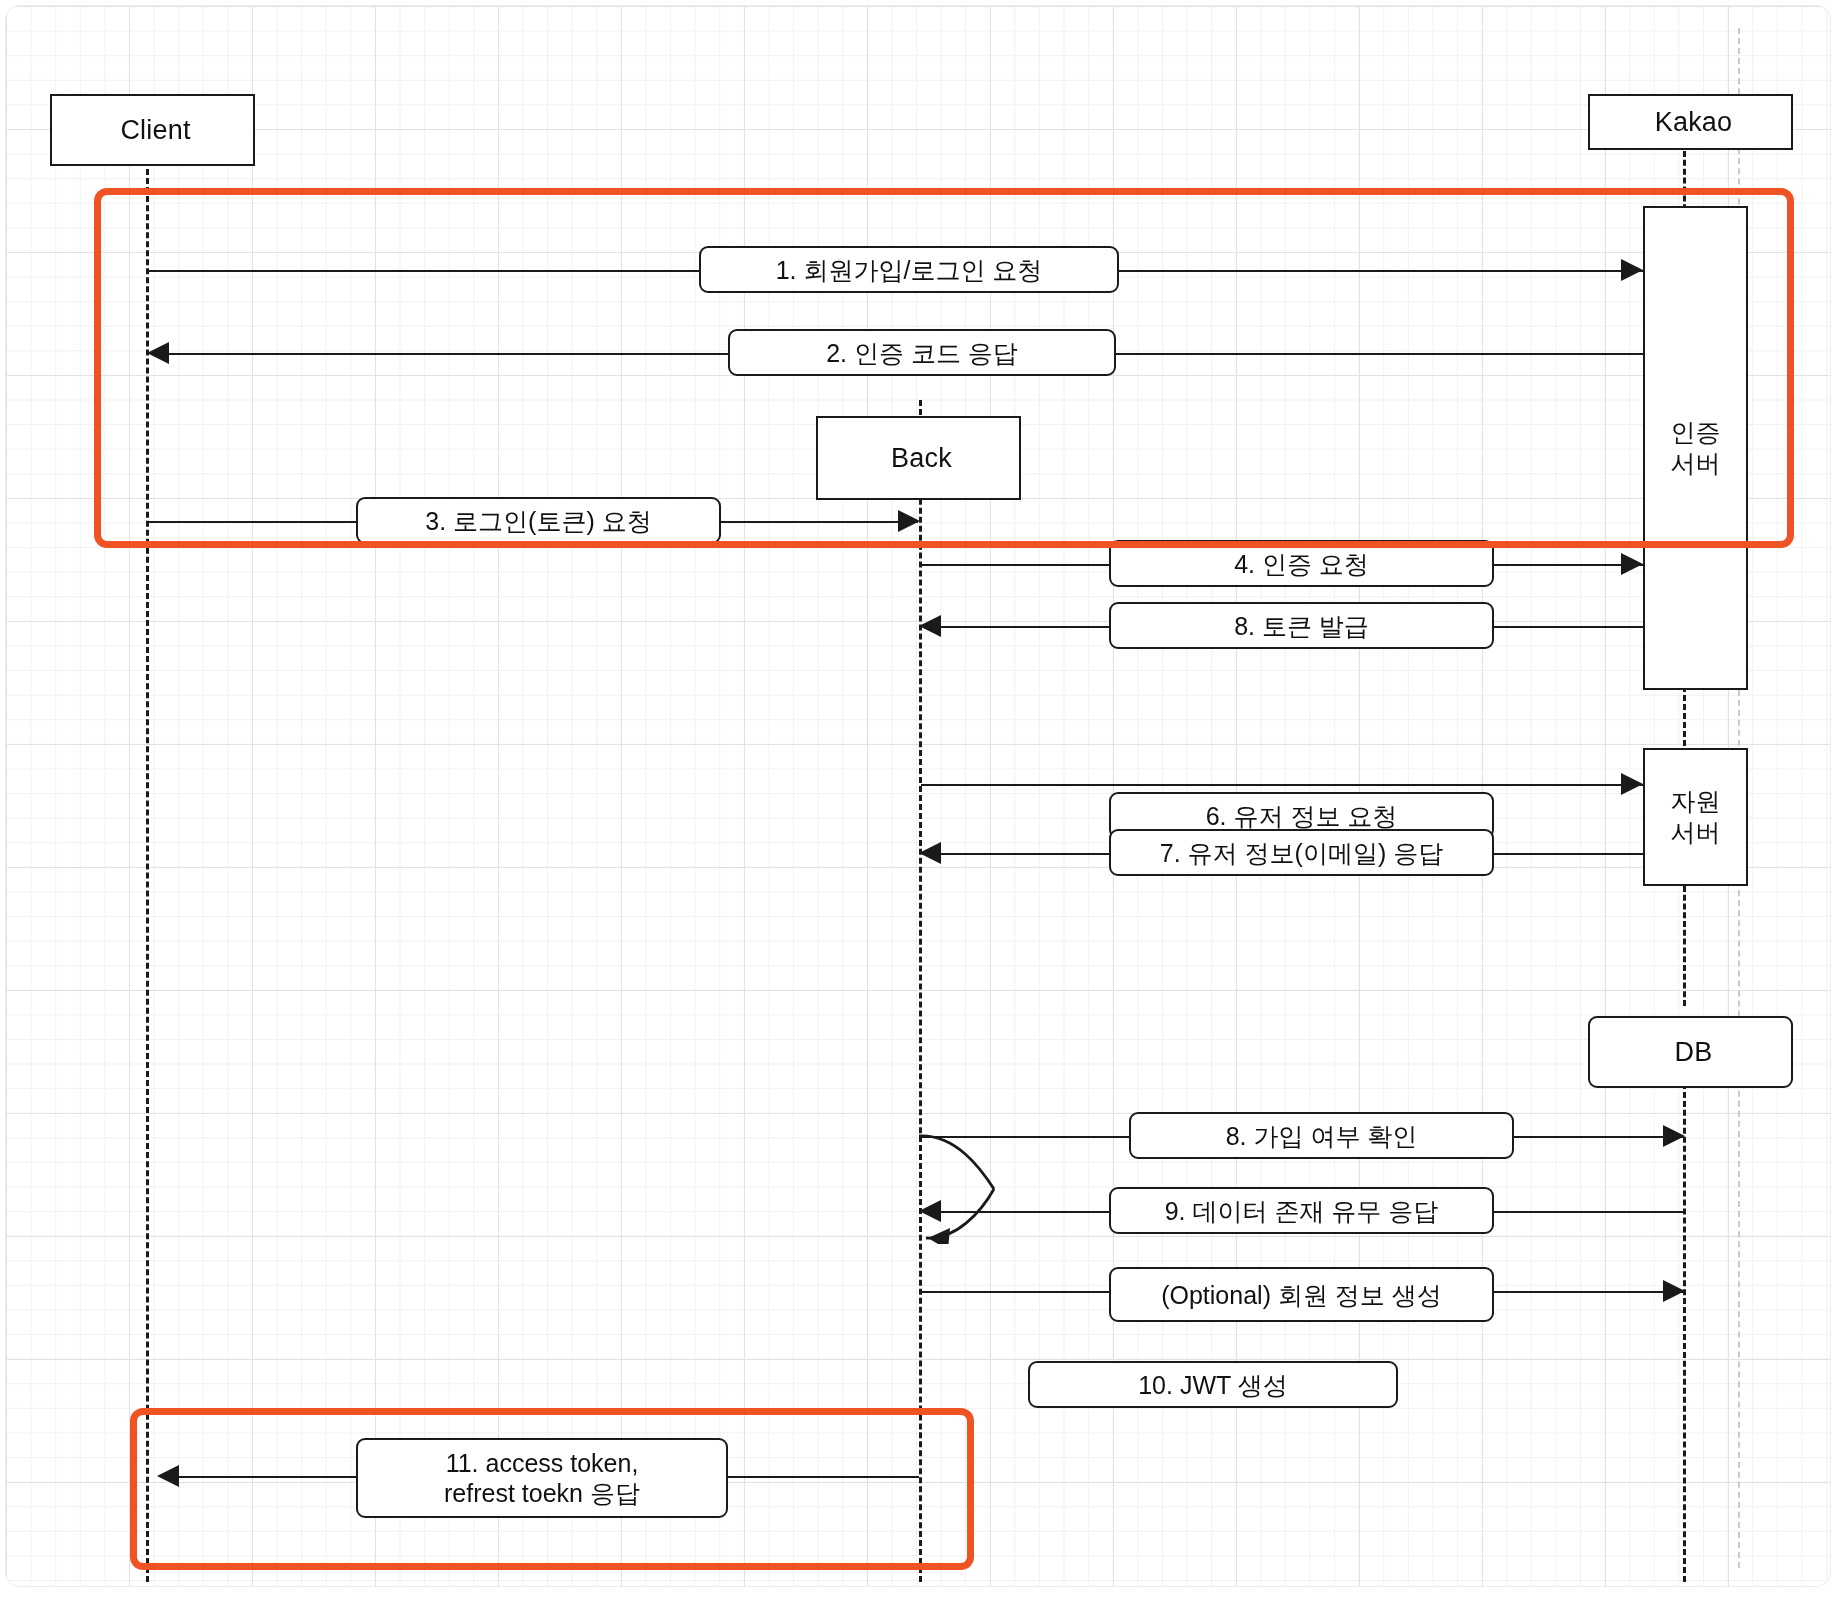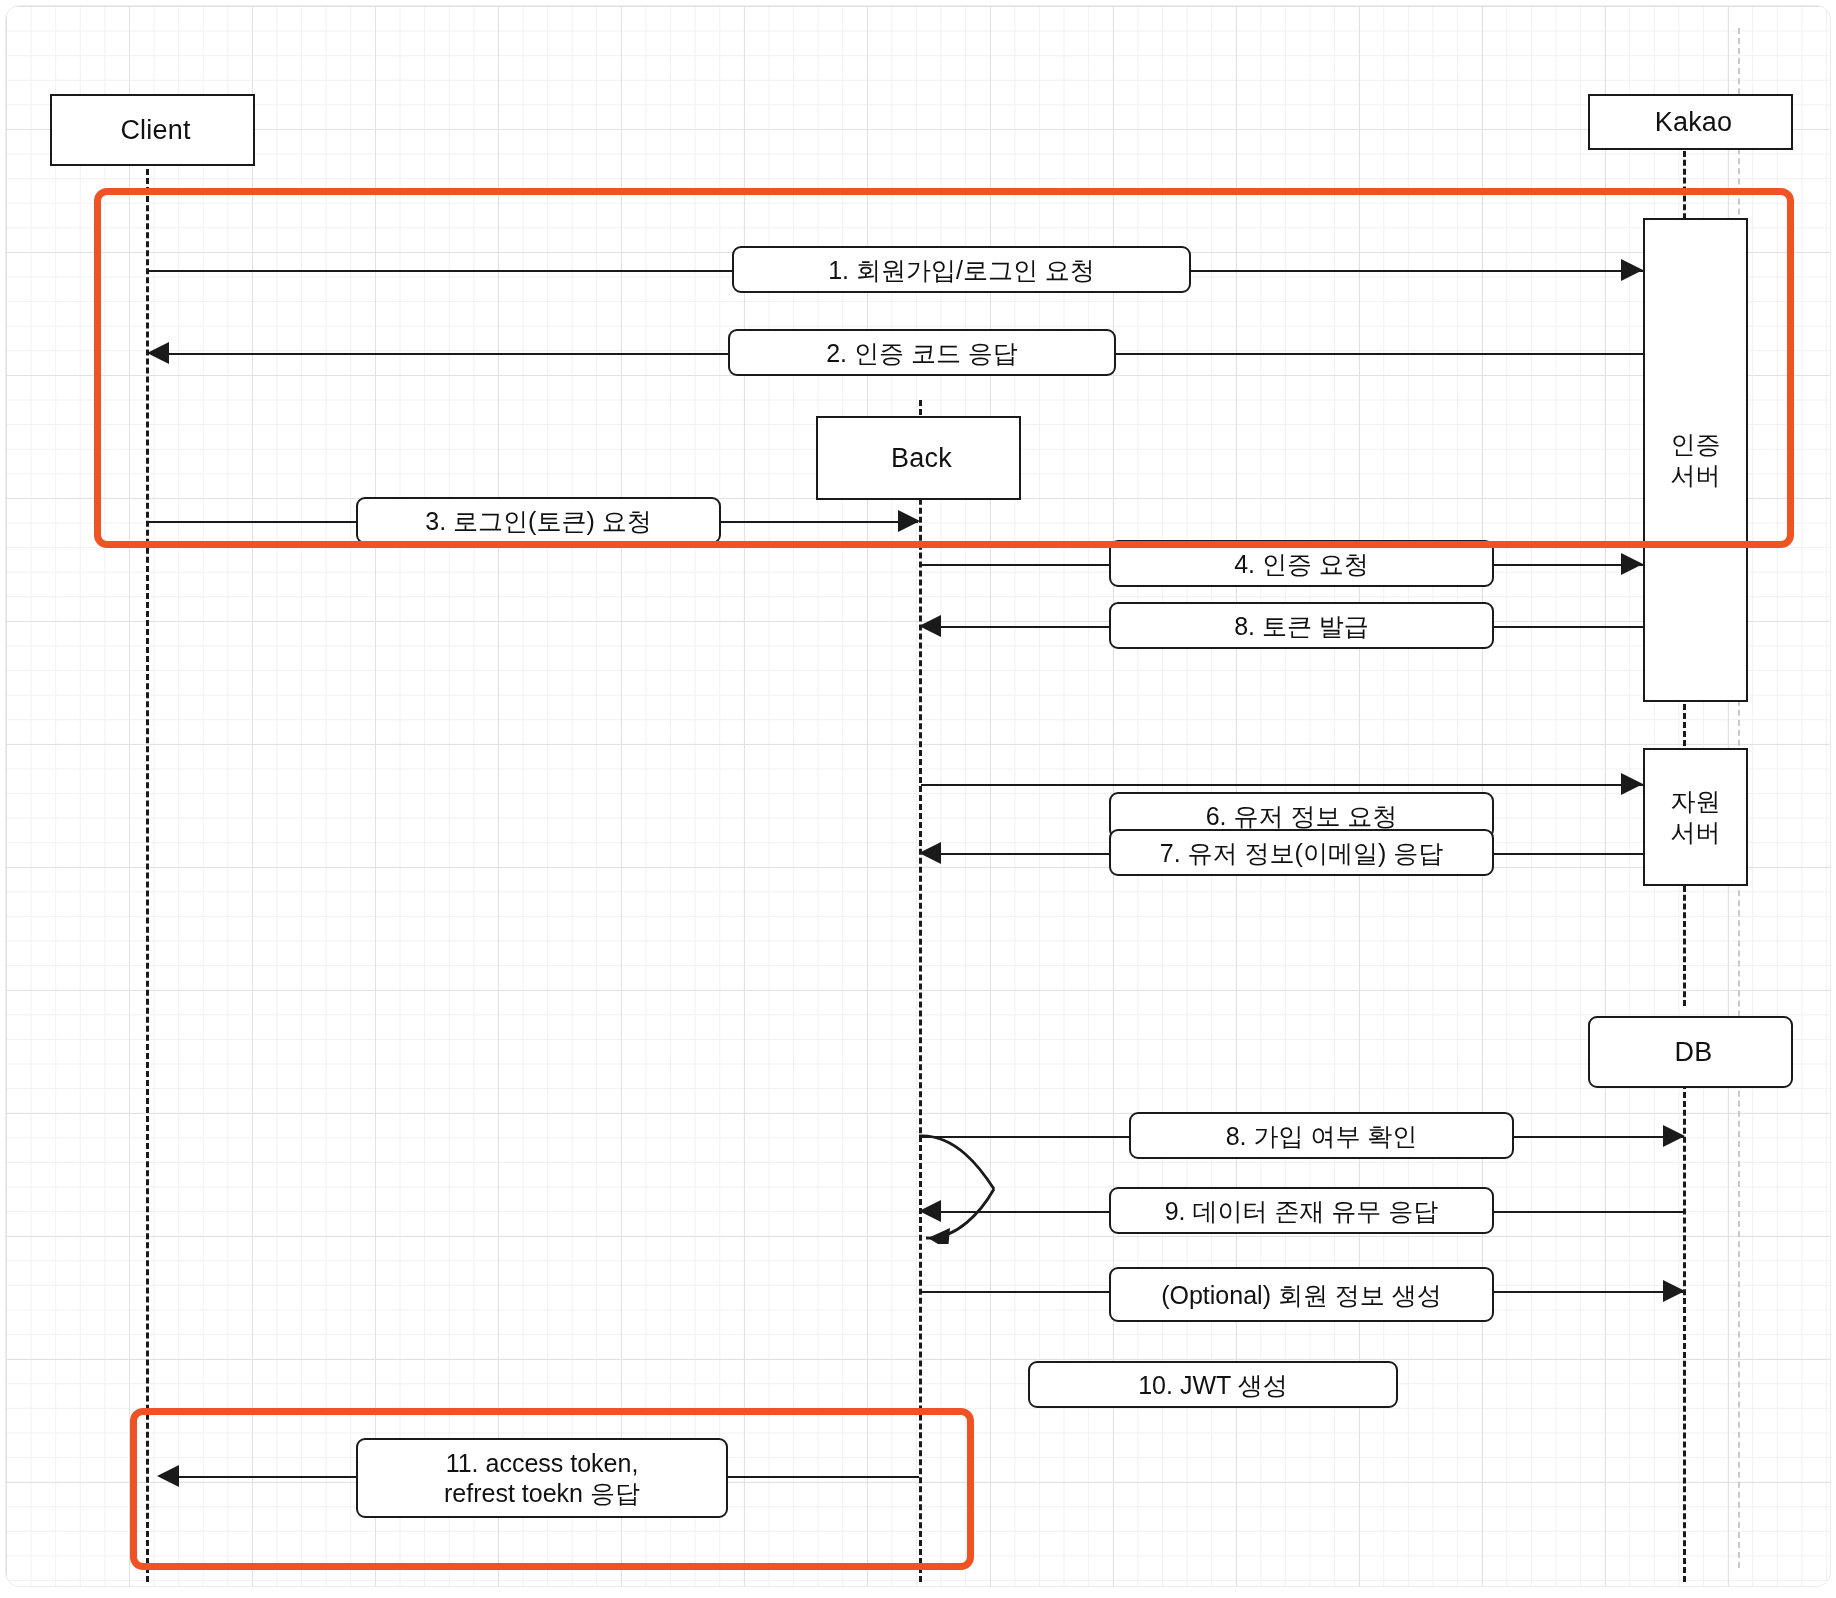--- a/index.html
+++ b/index.html
@@ -89,33 +89,33 @@
     </div>
 
     <div class="actor" style="left:1582px;top:88px;width:205px;height:56px;">
       <span>Kakao</span>
     </div>
 
     <div class="actor" style="left:1582px;top:1010px;width:205px;height:72px;border-radius:9px;">
       <span>DB</span>
     </div>
 
-    <div class="activation" style="left:1637px;top:200px;width:105px;height:484px;margin-top:12px;">
+    <div class="activation" style="left:1637px;top:200px;width:105px;height:484px;">
       <span>인증
 서버</span>
     </div>
 
     <div class="activation" style="left:1637px;top:742px;width:105px;height:138px;">
       <span>자원
 서버</span>
     </div>
 
     <div class="msgline" style="left:142px;top:264px;width:1495px;"></div>
     <div class="arrow right" style="left:1615px;top:253px;"></div>
-    <div class="msgbox" style="left:726px;top:240px;width:459px;height:47px;">
+    <div class="msgbox" style="left:693px;top:240px;width:420px;height:47px;">
       <span>1. 회원가입/로그인 요청</span>
     </div>
 
     <div class="msgline" style="left:150px;top:347px;width:1487px;"></div>
     <div class="arrow left" style="left:141px;top:336px;"></div>
     <div class="msgbox" style="left:722px;top:323px;width:388px;height:47px;">
       <span>2. 인증 코드 응답</span>
     </div>
 
     <div class="msgline" style="left:142px;top:515px;width:770px;"></div>

